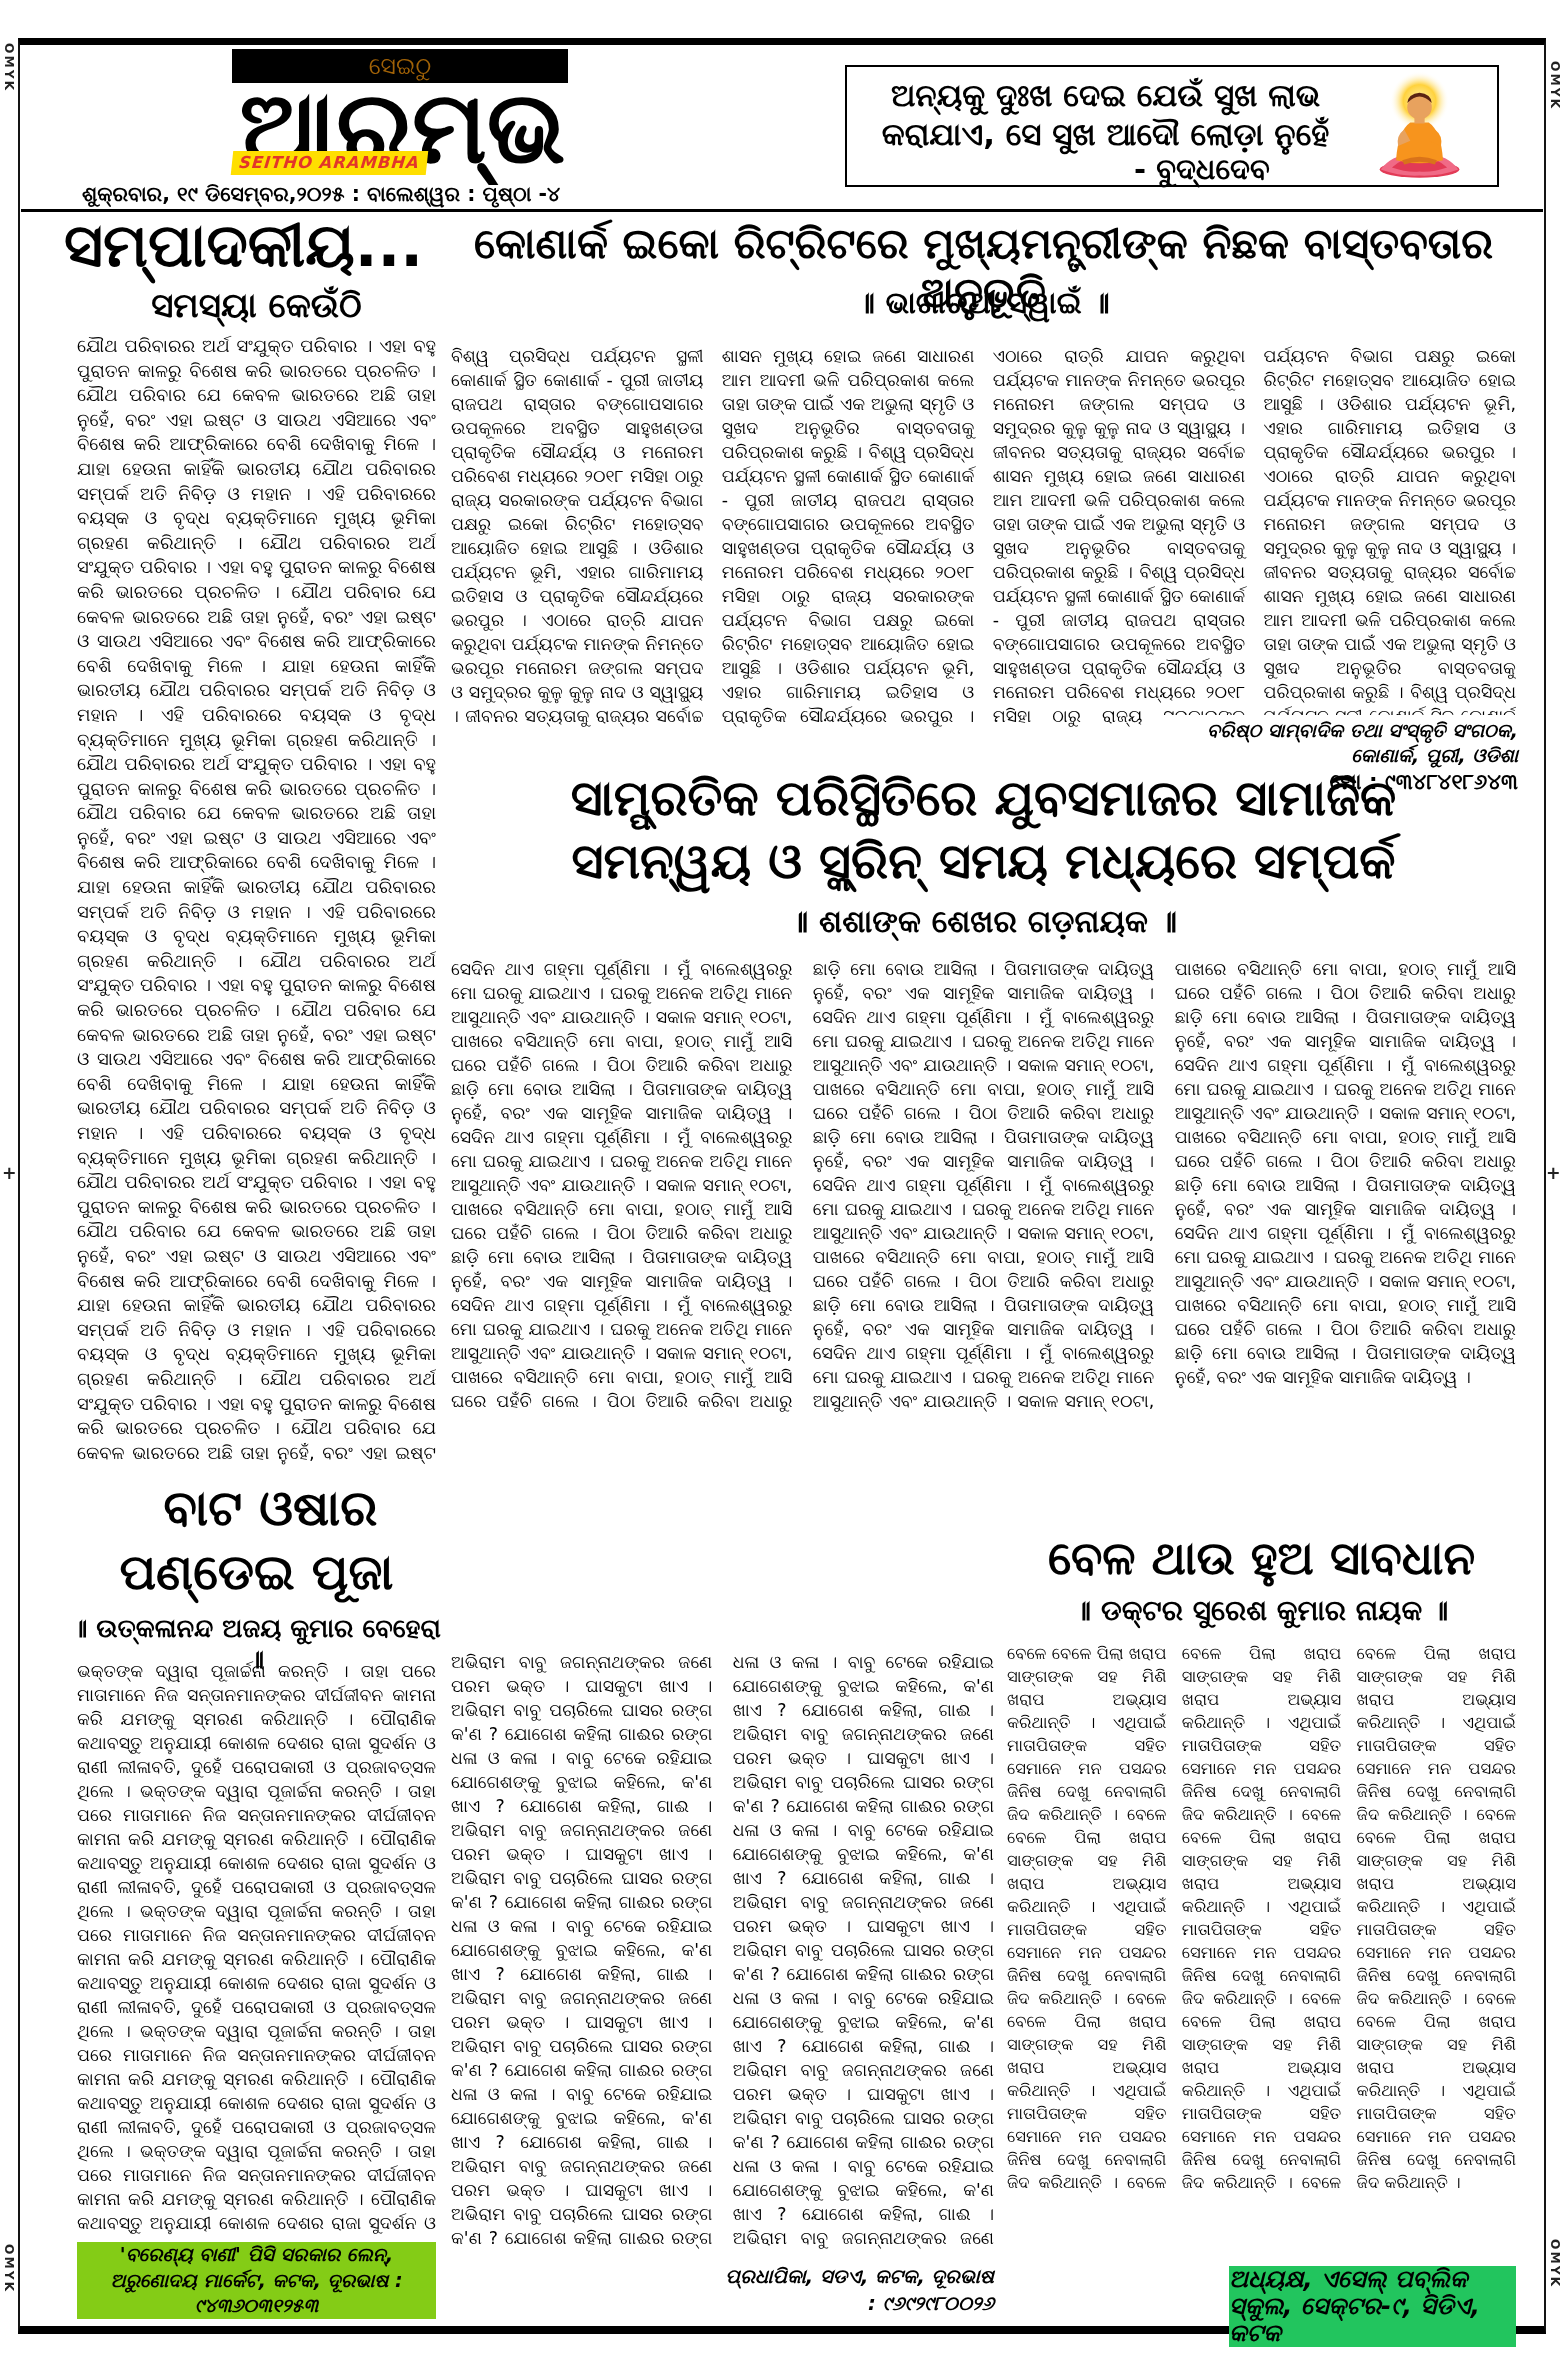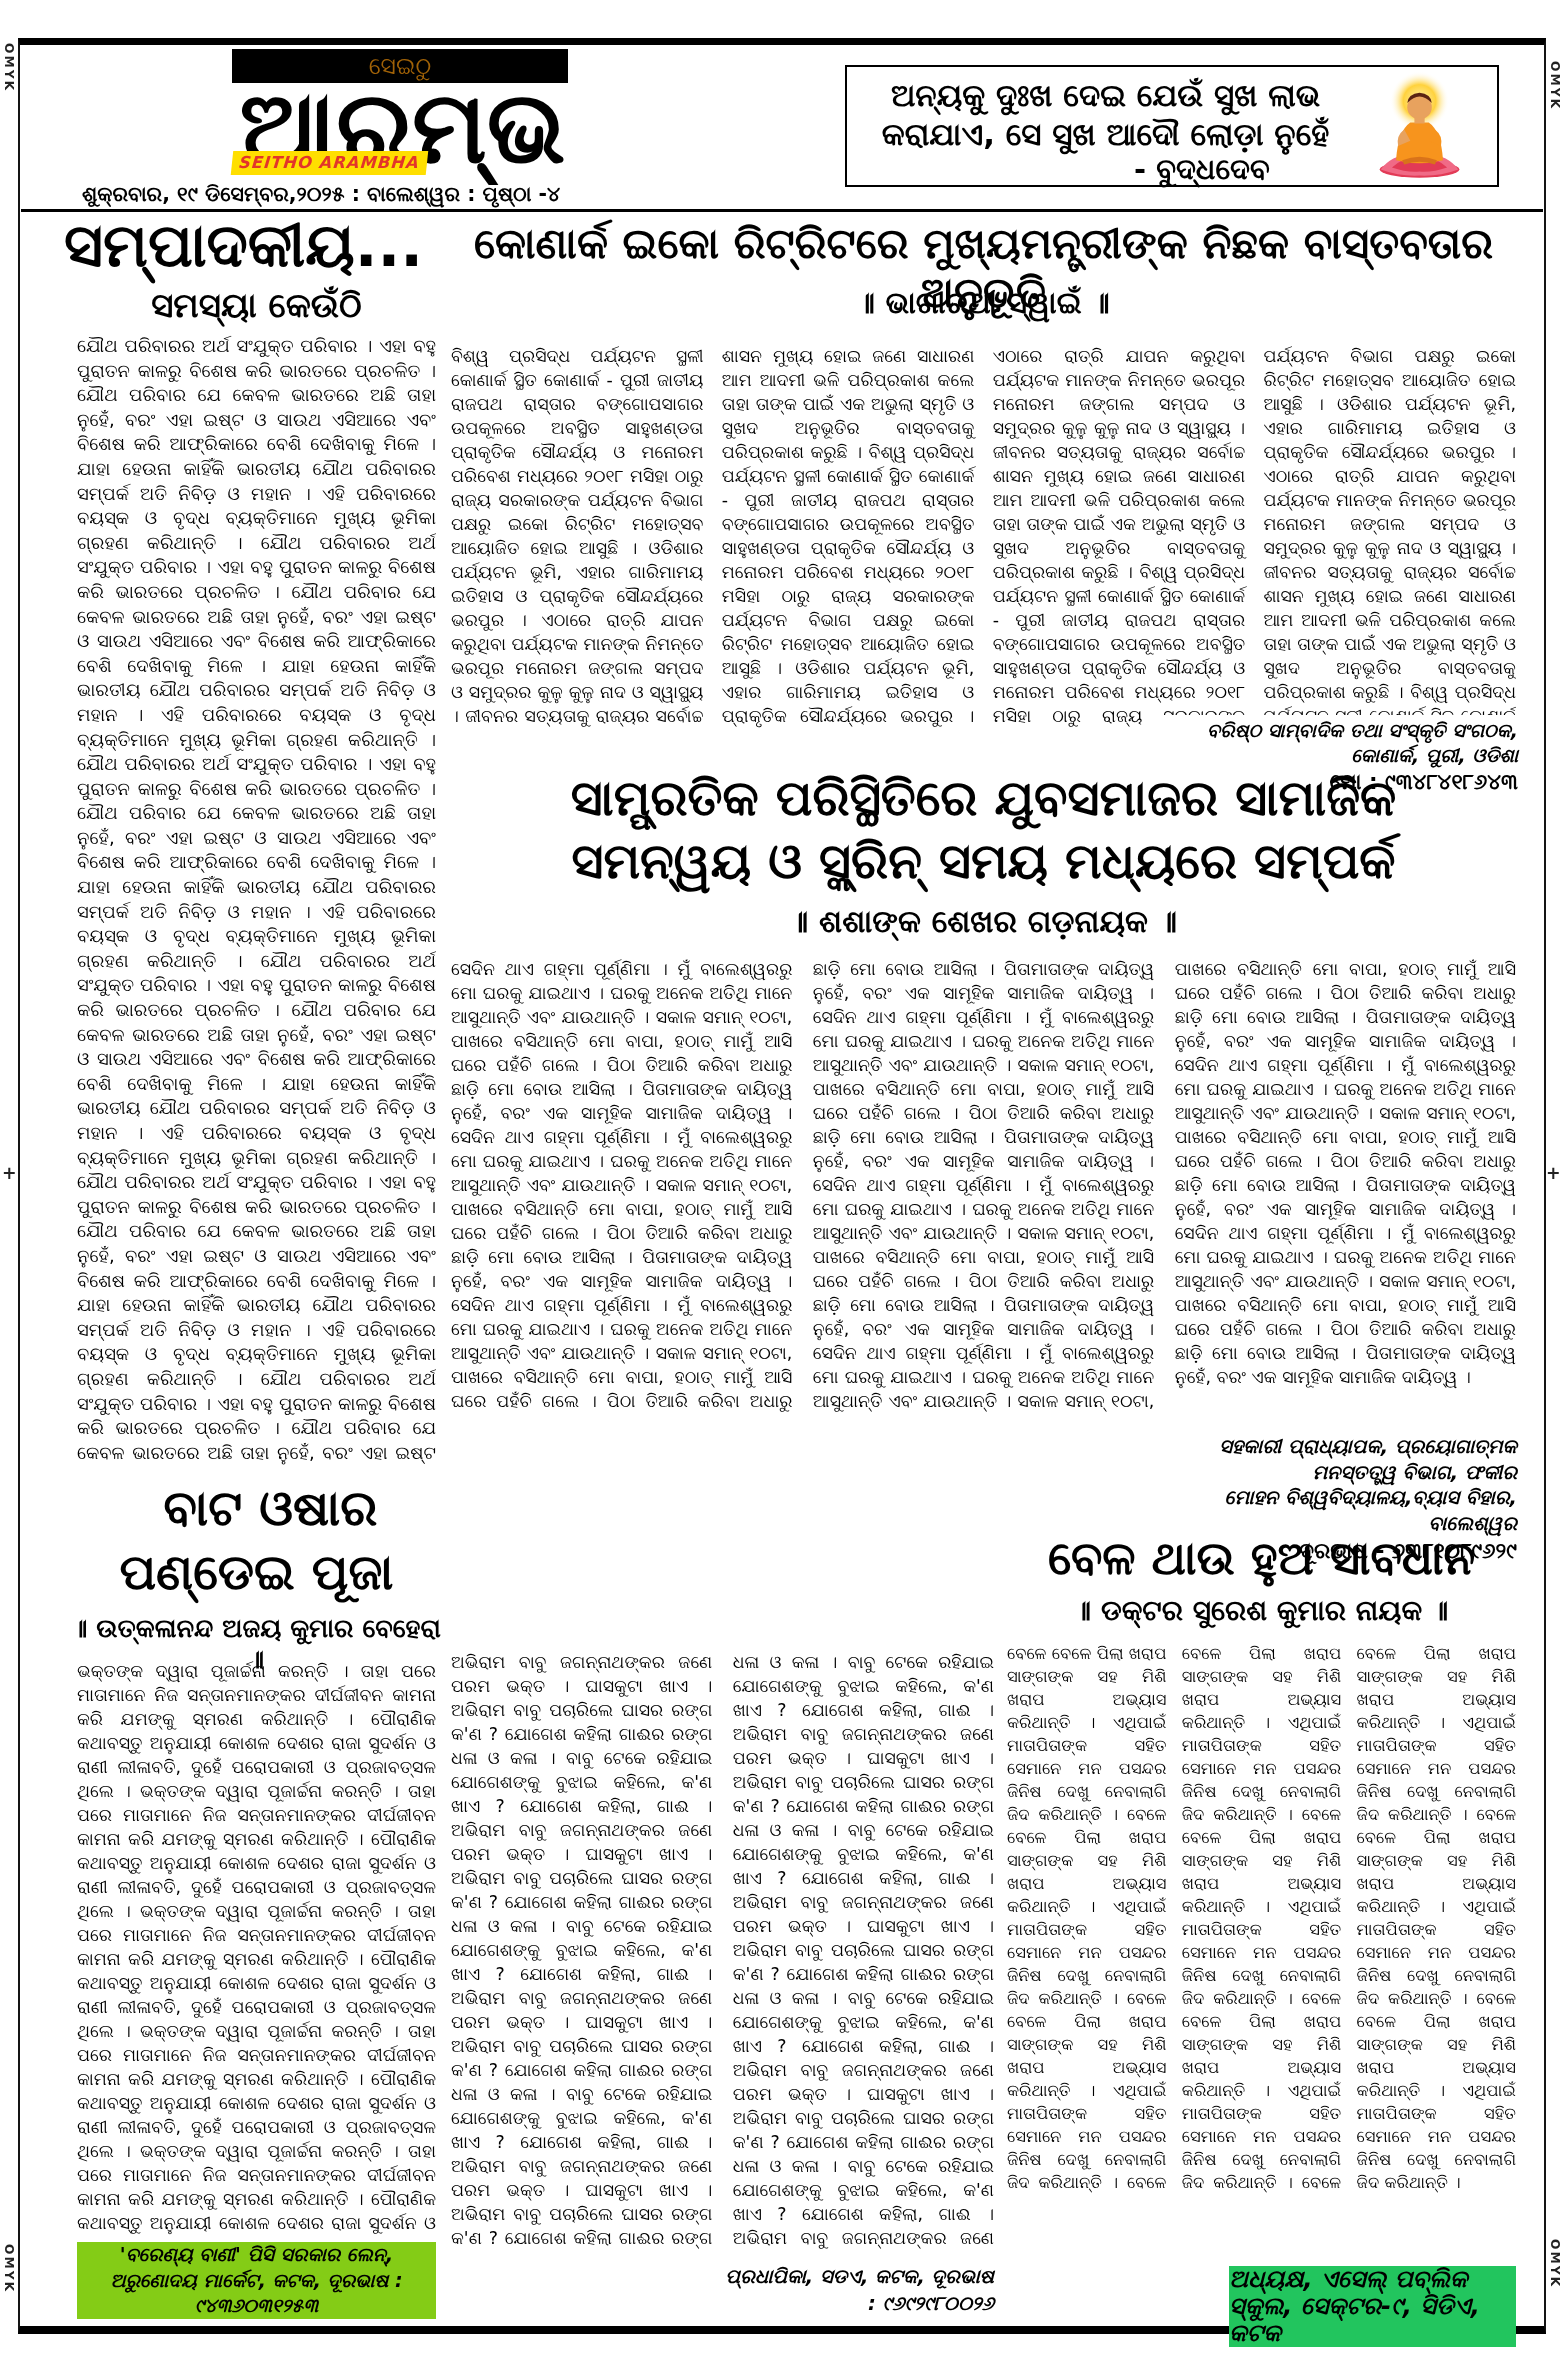--- a/index.html
+++ b/index.html
@@ -149,25 +149,20 @@
   <div id="a1-body" class="abs just clip">ବିଶ୍ୱ ପ୍ରସିଦ୍ଧ ପର୍ଯ୍ୟଟନ ସ୍ଥଳୀ କୋଣାର୍କ ସ୍ଥିତ କୋଣାର୍କ - ପୁରୀ ଜାତୀୟ ରାଜପଥ ରାସ୍ତାର ବଙ୍ଗୋପସାଗର ଉପକୂଳରେ ଅବସ୍ଥିତ ସାହୁଖଣ୍ଡତା ପ୍ରାକୃତିକ ସୌନ୍ଦର୍ଯ୍ୟ ଓ ମନୋରମ ପରିବେଶ ମଧ୍ୟରେ ୨୦୧୮ ମସିହା ଠାରୁ ରାଜ୍ୟ ସରକାରଙ୍କ ପର୍ଯ୍ୟଟନ ବିଭାଗ ପକ୍ଷରୁ ଇକୋ ରିଟ୍ରିଟ ମହୋତ୍ସବ ଆୟୋଜିତ ହୋଇ ଆସୁଛି । ଓଡିଶାର ପର୍ଯ୍ୟଟନ ଭୂମି, ଏହାର ଗାରିମାମୟ ଇତିହାସ ଓ ପ୍ରାକୃତିକ ସୌନ୍ଦର୍ଯ୍ୟରେ ଭରପୁର । ଏଠାରେ ରାତ୍ରି ଯାପନ କରୁଥିବା ପର୍ଯ୍ୟଟକ ମାନଙ୍କ ନିମନ୍ତେ ଭରପୂର ମନୋରମ ଜଙ୍ଗଲ ସମ୍ପଦ ଓ ସମୁଦ୍ରର କୁଳୁ କୁଳୁ ନାଦ ଓ ସ୍ୱାସ୍ଥ୍ୟ । ଜୀବନର ସତ୍ୟତାକୁ ରାଜ୍ୟର ସର୍ବୋଚ୍ଚ ଶାସନ ମୁଖ୍ୟ ହୋଇ ଜଣେ ସାଧାରଣ ଆମ ଆଦମୀ ଭଳି ପରିପ୍ରକାଶ କଲେ ତାହା ତାଙ୍କ ପାଇଁ ଏକ ଅଭୁଲା ସ୍ମୃତି ଓ ସୁଖଦ ଅନୁଭୂତିର ବାସ୍ତବତାକୁ ପରିପ୍ରକାଶ କରୁଛି । ବିଶ୍ୱ ପ୍ରସିଦ୍ଧ ପର୍ଯ୍ୟଟନ ସ୍ଥଳୀ କୋଣାର୍କ ସ୍ଥିତ କୋଣାର୍କ - ପୁରୀ ଜାତୀୟ ରାଜପଥ ରାସ୍ତାର ବଙ୍ଗୋପସାଗର ଉପକୂଳରେ ଅବସ୍ଥିତ ସାହୁଖଣ୍ଡତା ପ୍ରାକୃତିକ ସୌନ୍ଦର୍ଯ୍ୟ ଓ ମନୋରମ ପରିବେଶ ମଧ୍ୟରେ ୨୦୧୮ ମସିହା ଠାରୁ ରାଜ୍ୟ ସରକାରଙ୍କ ପର୍ଯ୍ୟଟନ ବିଭାଗ ପକ୍ଷରୁ ଇକୋ ରିଟ୍ରିଟ ମହୋତ୍ସବ ଆୟୋଜିତ ହୋଇ ଆସୁଛି । ଓଡିଶାର ପର୍ଯ୍ୟଟନ ଭୂମି, ଏହାର ଗାରିମାମୟ ଇତିହାସ ଓ ପ୍ରାକୃତିକ ସୌନ୍ଦର୍ଯ୍ୟରେ ଭରପୁର । ଏଠାରେ ରାତ୍ରି ଯାପନ କରୁଥିବା ପର୍ଯ୍ୟଟକ ମାନଙ୍କ ନିମନ୍ତେ ଭରପୂର ମନୋରମ ଜଙ୍ଗଲ ସମ୍ପଦ ଓ ସମୁଦ୍ରର କୁଳୁ କୁଳୁ ନାଦ ଓ ସ୍ୱାସ୍ଥ୍ୟ । ଜୀବନର ସତ୍ୟତାକୁ ରାଜ୍ୟର ସର୍ବୋଚ୍ଚ ଶାସନ ମୁଖ୍ୟ ହୋଇ ଜଣେ ସାଧାରଣ ଆମ ଆଦମୀ ଭଳି ପରିପ୍ରକାଶ କଲେ ତାହା ତାଙ୍କ ପାଇଁ ଏକ ଅଭୁଲା ସ୍ମୃତି ଓ ସୁଖଦ ଅନୁଭୂତିର ବାସ୍ତବତାକୁ ପରିପ୍ରକାଶ କରୁଛି । ବିଶ୍ୱ ପ୍ରସିଦ୍ଧ ପର୍ଯ୍ୟଟନ ସ୍ଥଳୀ କୋଣାର୍କ ସ୍ଥିତ କୋଣାର୍କ - ପୁରୀ ଜାତୀୟ ରାଜପଥ ରାସ୍ତାର ବଙ୍ଗୋପସାଗର ଉପକୂଳରେ ଅବସ୍ଥିତ ସାହୁଖଣ୍ଡତା ପ୍ରାକୃତିକ ସୌନ୍ଦର୍ଯ୍ୟ ଓ ମନୋରମ ପରିବେଶ ମଧ୍ୟରେ ୨୦୧୮ ମସିହା ଠାରୁ ରାଜ୍ୟ ସରକାରଙ୍କ ପର୍ଯ୍ୟଟନ ବିଭାଗ ପକ୍ଷରୁ ଇକୋ ରିଟ୍ରିଟ ମହୋତ୍ସବ ଆୟୋଜିତ ହୋଇ ଆସୁଛି । ଓଡିଶାର ପର୍ଯ୍ୟଟନ ଭୂମି, ଏହାର ଗାରିମାମୟ ଇତିହାସ ଓ ପ୍ରାକୃତିକ ସୌନ୍ଦର୍ଯ୍ୟରେ ଭରପୁର । ଏଠାରେ ରାତ୍ରି ଯାପନ କରୁଥିବା ପର୍ଯ୍ୟଟକ ମାନଙ୍କ ନିମନ୍ତେ ଭରପୂର ମନୋରମ ଜଙ୍ଗଲ ସମ୍ପଦ ଓ ସମୁଦ୍ରର କୁଳୁ କୁଳୁ ନାଦ ଓ ସ୍ୱାସ୍ଥ୍ୟ । ଜୀବନର ସତ୍ୟତାକୁ ରାଜ୍ୟର ସର୍ବୋଚ୍ଚ ଶାସନ ମୁଖ୍ୟ ହୋଇ ଜଣେ ସାଧାରଣ ଆମ ଆଦମୀ ଭଳି ପରିପ୍ରକାଶ କଲେ ତାହା ତାଙ୍କ ପାଇଁ ଏକ ଅଭୁଲା ସ୍ମୃତି ଓ ସୁଖଦ ଅନୁଭୂତିର ବାସ୍ତବତାକୁ ପରିପ୍ରକାଶ କରୁଛି । ବିଶ୍ୱ ପ୍ରସିଦ୍ଧ ପର୍ଯ୍ୟଟନ ସ୍ଥଳୀ କୋଣାର୍କ ସ୍ଥିତ କୋଣାର୍କ - ପୁରୀ ଜାତୀୟ ରାଜପଥ ରାସ୍ତାର ବଙ୍ଗୋପସାଗର ଉପକୂଳରେ ଅବସ୍ଥିତ ସାହୁଖଣ୍ଡତା ପ୍ରାକୃତିକ ସୌନ୍ଦର୍ଯ୍ୟ ଓ ମନୋରମ ପରିବେଶ ମଧ୍ୟରେ ୨୦୧୮ ମସିହା ଠାରୁ ରାଜ୍ୟ ସରକାରଙ୍କ ପର୍ଯ୍ୟଟନ ବିଭାଗ ପକ୍ଷରୁ ଇକୋ ରିଟ୍ରିଟ ମହୋତ୍ସବ ଆୟୋଜିତ ହୋଇ ଆସୁଛି । ଓଡିଶାର ପର୍ଯ୍ୟଟନ ଭୂମି, ଏହାର ଗାରିମାମୟ ଇତିହାସ ଓ ପ୍ରାକୃତିକ ସୌନ୍ଦର୍ଯ୍ୟରେ ଭରପୁର । ଏଠାରେ ରାତ୍ରି ଯାପନ କରୁଥିବା ପର୍ଯ୍ୟଟକ ମାନଙ୍କ ନିମନ୍ତେ ଭରପୂର ମନୋରମ ଜଙ୍ଗଲ ସମ୍ପଦ ଓ ସମୁଦ୍ରର କୁଳୁ କୁଳୁ ନାଦ ଓ ସ୍ୱାସ୍ଥ୍ୟ । ଜୀବନର ସତ୍ୟତାକୁ ରାଜ୍ୟର ସର୍ବୋଚ୍ଚ ଶାସନ ମୁଖ୍ୟ ହୋଇ ଜଣେ ସାଧାରଣ ଆମ ଆଦମୀ ଭଳି ପରିପ୍ରକାଶ କଲେ ତାହା ତାଙ୍କ ପାଇଁ ଏକ ଅଭୁଲା ସ୍ମୃତି ଓ ସୁଖଦ ଅନୁଭୂତିର ବାସ୍ତବତାକୁ ପରିପ୍ରକାଶ କରୁଛି । ବିଶ୍ୱ ପ୍ରସିଦ୍ଧ ପର୍ଯ୍ୟଟନ ସ୍ଥଳୀ କୋଣାର୍କ ସ୍ଥିତ କୋଣାର୍କ - ପୁରୀ ଜାତୀୟ ରାଜପଥ ରାସ୍ତାର ବଙ୍ଗୋପସାଗର ଉପକୂଳରେ ଅବସ୍ଥିତ ସାହୁଖଣ୍ଡତା ପ୍ରାକୃତିକ ସୌନ୍ଦର୍ଯ୍ୟ ଓ ମନୋରମ ପରିବେଶ ମଧ୍ୟରେ ୨୦୧୮ ମସିହା ଠାରୁ ରାଜ୍ୟ ସରକାରଙ୍କ ପର୍ଯ୍ୟଟନ ବିଭାଗ ପକ୍ଷରୁ ଇକୋ ରିଟ୍ରିଟ ମହୋତ୍ସବ ଆୟୋଜିତ ହୋଇ ଆସୁଛି । ଓଡିଶାର ପର୍ଯ୍ୟଟନ ଭୂମି, ଏହାର ଗାରିମାମୟ ଇତିହାସ ଓ ପ୍ରାକୃତିକ ସୌନ୍ଦର୍ଯ୍ୟରେ ଭରପୁର । ଏଠାରେ ରାତ୍ରି ଯାପନ କରୁଥିବା ପର୍ଯ୍ୟଟକ ମାନଙ୍କ ନିମନ୍ତେ ଭରପୂର ମନୋରମ ଜଙ୍ଗଲ ସମ୍ପଦ ଓ ସମୁଦ୍ରର କୁଳୁ କୁଳୁ ନାଦ ଓ ସ୍ୱାସ୍ଥ୍ୟ । ଜୀବନର ସତ୍ୟତାକୁ ରାଜ୍ୟର ସର୍ବୋଚ୍ଚ ଶାସନ ମୁଖ୍ୟ ହୋଇ ଜଣେ ସାଧାରଣ ଆମ ଆଦମୀ ଭଳି ପରିପ୍ରକାଶ କଲେ ତାହା ତାଙ୍କ ପାଇଁ ଏକ ଅଭୁଲା ସ୍ମୃତି ଓ ସୁଖଦ ଅନୁଭୂତିର ବାସ୍ତବତାକୁ ପରିପ୍ରକାଶ କରୁଛି । ବିଶ୍ୱ ପ୍ରସିଦ୍ଧ ପର୍ଯ୍ୟଟନ ସ୍ଥଳୀ କୋଣାର୍କ ସ୍ଥିତ କୋଣାର୍କ - ପୁରୀ ଜାତୀୟ ରାଜପଥ ରାସ୍ତାର ବଙ୍ଗୋପସାଗର ଉପକୂଳରେ ଅବସ୍ଥିତ ସାହୁଖଣ୍ଡତା ପ୍ରାକୃତିକ ସୌନ୍ଦର୍ଯ୍ୟ ଓ ମନୋରମ ପରିବେଶ ମଧ୍ୟରେ ୨୦୧୮ ମସିହା ଠାରୁ ରାଜ୍ୟ ସରକାରଙ୍କ ପର୍ଯ୍ୟଟନ ବିଭାଗ ପକ୍ଷରୁ ଇକୋ ରିଟ୍ରିଟ ମହୋତ୍ସବ ଆୟୋଜିତ ହୋଇ ଆସୁଛି । ଓଡିଶାର ପର୍ଯ୍ୟଟନ ଭୂମି, ଏହାର ଗାରିମାମୟ ଇତିହାସ ଓ ପ୍ରାକୃତିକ ସୌନ୍ଦର୍ଯ୍ୟରେ ଭରପୁର । ଏଠାରେ ରାତ୍ରି ଯାପନ କରୁଥିବା ପର୍ଯ୍ୟଟକ ମାନଙ୍କ ନିମନ୍ତେ ଭରପୂର ମନୋରମ ଜଙ୍ଗଲ ସମ୍ପଦ ଓ ସମୁଦ୍ରର କୁଳୁ କୁଳୁ ନାଦ ଓ ସ୍ୱାସ୍ଥ୍ୟ । ଜୀବନର ସତ୍ୟତାକୁ ରାଜ୍ୟର ସର୍ବୋଚ୍ଚ ଶାସନ ମୁଖ୍ୟ ହୋଇ ଜଣେ ସାଧାରଣ ଆମ ଆଦମୀ ଭଳି ପରିପ୍ରକାଶ କଲେ ତାହା ତାଙ୍କ ପାଇଁ ଏକ ଅଭୁଲା ସ୍ମୃତି ଓ ସୁଖଦ ଅନୁଭୂତିର ବାସ୍ତବତାକୁ ପରିପ୍ରକାଶ କରୁଛି ।</div>
   <div id="a1-credit" class="abs">
     <div class="cl">ବରିଷ୍ଠ ସାମ୍ବାଦିକ ତଥା ସଂସ୍କୃତି ସଂଗଠକ, କୋଣାର୍କ, ପୁରୀ, ଓଡିଶା</div>
     <div class="cp">ମୋ : ୯୩୪୮୪୧୮୬୪୩</div>
   </div>
 
   <div id="a2-h1" class="abs center">ସାମ୍ପ୍ରତିକ ପରିସ୍ଥିତିରେ ଯୁବସମାଜର ସାମାଜିକ</div>
   <div id="a2-h2" class="abs center">ସମନ୍ୱୟ ଓ ସ୍କ୍ରିନ୍ ସମୟ ମଧ୍ୟରେ ସମ୍ପର୍କ</div>
   <div id="a2-byline" class="abs center">॥ ଶଶାଙ୍କ ଶେଖର ଗଡ଼ନାୟକ ॥</div>
   <div id="a2-body" class="abs just clip">ସେଦିନ ଥାଏ ଗହ୍ମା ପୂର୍ଣ୍ଣିମା । ମୁଁ ବାଲେଶ୍ୱରରୁ ମୋ ଘରକୁ ଯାଇଥାଏ । ଘରକୁ ଅନେକ ଅତିଥି ମାନେ ଆସୁଥାନ୍ତି ଏବଂ ଯାଉଥାନ୍ତି । ସକାଳ ସମାନ୍ ୧୦ଟା, ପାଖରେ ବସିଥାନ୍ତି ମୋ ବାପା, ହଠାତ୍ ମାମୁଁ ଆସି ଘରେ ପହଁଚି ଗଲେ । ପିଠା ତିଆରି କରିବା ଅଧାରୁ ଛାଡ଼ି ମୋ ବୋଉ ଆସିଲା । ପିତାମାତାଙ୍କ ଦାୟିତ୍ୱ ନୁହେଁ, ବରଂ ଏକ ସାମୂହିକ ସାମାଜିକ ଦାୟିତ୍ୱ । ସେଦିନ ଥାଏ ଗହ୍ମା ପୂର୍ଣ୍ଣିମା । ମୁଁ ବାଲେଶ୍ୱରରୁ ମୋ ଘରକୁ ଯାଇଥାଏ । ଘରକୁ ଅନେକ ଅତିଥି ମାନେ ଆସୁଥାନ୍ତି ଏବଂ ଯାଉଥାନ୍ତି । ସକାଳ ସମାନ୍ ୧୦ଟା, ପାଖରେ ବସିଥାନ୍ତି ମୋ ବାପା, ହଠାତ୍ ମାମୁଁ ଆସି ଘରେ ପହଁଚି ଗଲେ । ପିଠା ତିଆରି କରିବା ଅଧାରୁ ଛାଡ଼ି ମୋ ବୋଉ ଆସିଲା । ପିତାମାତାଙ୍କ ଦାୟିତ୍ୱ ନୁହେଁ, ବରଂ ଏକ ସାମୂହିକ ସାମାଜିକ ଦାୟିତ୍ୱ । ସେଦିନ ଥାଏ ଗହ୍ମା ପୂର୍ଣ୍ଣିମା । ମୁଁ ବାଲେଶ୍ୱରରୁ ମୋ ଘରକୁ ଯାଇଥାଏ । ଘରକୁ ଅନେକ ଅତିଥି ମାନେ ଆସୁଥାନ୍ତି ଏବଂ ଯାଉଥାନ୍ତି । ସକାଳ ସମାନ୍ ୧୦ଟା, ପାଖରେ ବସିଥାନ୍ତି ମୋ ବାପା, ହଠାତ୍ ମାମୁଁ ଆସି ଘରେ ପହଁଚି ଗଲେ । ପିଠା ତିଆରି କରିବା ଅଧାରୁ ଛାଡ଼ି ମୋ ବୋଉ ଆସିଲା । ପିତାମାତାଙ୍କ ଦାୟିତ୍ୱ ନୁହେଁ, ବରଂ ଏକ ସାମୂହିକ ସାମାଜିକ ଦାୟିତ୍ୱ । ସେଦିନ ଥାଏ ଗହ୍ମା ପୂର୍ଣ୍ଣିମା । ମୁଁ ବାଲେଶ୍ୱରରୁ ମୋ ଘରକୁ ଯାଇଥାଏ । ଘରକୁ ଅନେକ ଅତିଥି ମାନେ ଆସୁଥାନ୍ତି ଏବଂ ଯାଉଥାନ୍ତି । ସକାଳ ସମାନ୍ ୧୦ଟା, ପାଖରେ ବସିଥାନ୍ତି ମୋ ବାପା, ହଠାତ୍ ମାମୁଁ ଆସି ଘରେ ପହଁଚି ଗଲେ । ପିଠା ତିଆରି କରିବା ଅଧାରୁ ଛାଡ଼ି ମୋ ବୋଉ ଆସିଲା । ପିତାମାତାଙ୍କ ଦାୟିତ୍ୱ ନୁହେଁ, ବରଂ ଏକ ସାମୂହିକ ସାମାଜିକ ଦାୟିତ୍ୱ । ସେଦିନ ଥାଏ ଗହ୍ମା ପୂର୍ଣ୍ଣିମା । ମୁଁ ବାଲେଶ୍ୱରରୁ ମୋ ଘରକୁ ଯାଇଥାଏ । ଘରକୁ ଅନେକ ଅତିଥି ମାନେ ଆସୁଥାନ୍ତି ଏବଂ ଯାଉଥାନ୍ତି । ସକାଳ ସମାନ୍ ୧୦ଟା, ପାଖରେ ବସିଥାନ୍ତି ମୋ ବାପା, ହଠାତ୍ ମାମୁଁ ଆସି ଘରେ ପହଁଚି ଗଲେ । ପିଠା ତିଆରି କରିବା ଅଧାରୁ ଛାଡ଼ି ମୋ ବୋଉ ଆସିଲା । ପିତାମାତାଙ୍କ ଦାୟିତ୍ୱ ନୁହେଁ, ବରଂ ଏକ ସାମୂହିକ ସାମାଜିକ ଦାୟିତ୍ୱ । ସେଦିନ ଥାଏ ଗହ୍ମା ପୂର୍ଣ୍ଣିମା । ମୁଁ ବାଲେଶ୍ୱରରୁ ମୋ ଘରକୁ ଯାଇଥାଏ । ଘରକୁ ଅନେକ ଅତିଥି ମାନେ ଆସୁଥାନ୍ତି ଏବଂ ଯାଉଥାନ୍ତି । ସକାଳ ସମାନ୍ ୧୦ଟା, ପାଖରେ ବସିଥାନ୍ତି ମୋ ବାପା, ହଠାତ୍ ମାମୁଁ ଆସି ଘରେ ପହଁଚି ଗଲେ । ପିଠା ତିଆରି କରିବା ଅଧାରୁ ଛାଡ଼ି ମୋ ବୋଉ ଆସିଲା । ପିତାମାତାଙ୍କ ଦାୟିତ୍ୱ ନୁହେଁ, ବରଂ ଏକ ସାମୂହିକ ସାମାଜିକ ଦାୟିତ୍ୱ । ସେଦିନ ଥାଏ ଗହ୍ମା ପୂର୍ଣ୍ଣିମା । ମୁଁ ବାଲେଶ୍ୱରରୁ ମୋ ଘରକୁ ଯାଇଥାଏ । ଘରକୁ ଅନେକ ଅତିଥି ମାନେ ଆସୁଥାନ୍ତି ଏବଂ ଯାଉଥାନ୍ତି । ସକାଳ ସମାନ୍ ୧୦ଟା, ପାଖରେ ବସିଥାନ୍ତି ମୋ ବାପା, ହଠାତ୍ ମାମୁଁ ଆସି ଘରେ ପହଁଚି ଗଲେ । ପିଠା ତିଆରି କରିବା ଅଧାରୁ ଛାଡ଼ି ମୋ ବୋଉ ଆସିଲା । ପିତାମାତାଙ୍କ ଦାୟିତ୍ୱ ନୁହେଁ, ବରଂ ଏକ ସାମୂହିକ ସାମାଜିକ ଦାୟିତ୍ୱ । ସେଦିନ ଥାଏ ଗହ୍ମା ପୂର୍ଣ୍ଣିମା । ମୁଁ ବାଲେଶ୍ୱରରୁ ମୋ ଘରକୁ ଯାଇଥାଏ । ଘରକୁ ଅନେକ ଅତିଥି ମାନେ ଆସୁଥାନ୍ତି ଏବଂ ଯାଉଥାନ୍ତି । ସକାଳ ସମାନ୍ ୧୦ଟା, ପାଖରେ ବସିଥାନ୍ତି ମୋ ବାପା, ହଠାତ୍ ମାମୁଁ ଆସି ଘରେ ପହଁଚି ଗଲେ । ପିଠା ତିଆରି କରିବା ଅଧାରୁ ଛାଡ଼ି ମୋ ବୋଉ ଆସିଲା । ପିତାମାତାଙ୍କ ଦାୟିତ୍ୱ ନୁହେଁ, ବରଂ ଏକ ସାମୂହିକ ସାମାଜିକ ଦାୟିତ୍ୱ ।</div>
-  <div id="a2-credit" class="abs">
-    <div class="cl">ସହକାରୀ ପ୍ରାଧ୍ୟାପକ, ପ୍ରୟୋଗାତ୍ମକ ମନସ୍ତତ୍ତ୍ୱ ବିଭାଗ, ଫକୀର</div>
-    <div class="cl">ମୋହନ ବିଶ୍ୱବିଦ୍ୟାଳୟ,ବ୍ୟାସ ବିହାର, ବାଲେଶ୍ୱର</div>
-    <div class="cp">ଦୂରଭାଷ - ୬୩୮୧୦୮୯୬୨୯</div>
-  </div>
 
   <div id="a3-h1" class="abs center">ବାଟ ଓଷାର</div>
   <div id="a3-h2" class="abs center">ପଣ୍ଡେଇ ପୂଜା</div>
   <div id="a3-byline" class="abs center">॥ ଉତ୍କଳାନନ୍ଦ ଅଜୟ କୁମାର ବେହେରା ॥</div>
   <div id="a3-body" class="abs just clip">ଭକ୍ତଙ୍କ ଦ୍ୱାରା ପୂଜାର୍ଚ୍ଚନା କରନ୍ତି । ତାହା ପରେ ମାତାମାନେ ନିଜ ସନ୍ତାନମାନଙ୍କର ଦୀର୍ଘଜୀବନ କାମନା କରି ଯମଙ୍କୁ ସ୍ମରଣ କରିଥାନ୍ତି । ପୌରାଣିକ କଥାବସ୍ତୁ ଅନୁଯାୟୀ କୋଶଳ ଦେଶର ରାଜା ସୁଦର୍ଶନ ଓ ରାଣୀ ଲୀଳାବତି, ଦୁହେଁ ପରୋପକାରୀ ଓ ପ୍ରଜାବତ୍ସଳ ଥିଲେ । ଭକ୍ତଙ୍କ ଦ୍ୱାରା ପୂଜାର୍ଚ୍ଚନା କରନ୍ତି । ତାହା ପରେ ମାତାମାନେ ନିଜ ସନ୍ତାନମାନଙ୍କର ଦୀର୍ଘଜୀବନ କାମନା କରି ଯମଙ୍କୁ ସ୍ମରଣ କରିଥାନ୍ତି । ପୌରାଣିକ କଥାବସ୍ତୁ ଅନୁଯାୟୀ କୋଶଳ ଦେଶର ରାଜା ସୁଦର୍ଶନ ଓ ରାଣୀ ଲୀଳାବତି, ଦୁହେଁ ପରୋପକାରୀ ଓ ପ୍ରଜାବତ୍ସଳ ଥିଲେ । ଭକ୍ତଙ୍କ ଦ୍ୱାରା ପୂଜାର୍ଚ୍ଚନା କରନ୍ତି । ତାହା ପରେ ମାତାମାନେ ନିଜ ସନ୍ତାନମାନଙ୍କର ଦୀର୍ଘଜୀବନ କାମନା କରି ଯମଙ୍କୁ ସ୍ମରଣ କରିଥାନ୍ତି । ପୌରାଣିକ କଥାବସ୍ତୁ ଅନୁଯାୟୀ କୋଶଳ ଦେଶର ରାଜା ସୁଦର୍ଶନ ଓ ରାଣୀ ଲୀଳାବତି, ଦୁହେଁ ପରୋପକାରୀ ଓ ପ୍ରଜାବତ୍ସଳ ଥିଲେ । ଭକ୍ତଙ୍କ ଦ୍ୱାରା ପୂଜାର୍ଚ୍ଚନା କରନ୍ତି । ତାହା ପରେ ମାତାମାନେ ନିଜ ସନ୍ତାନମାନଙ୍କର ଦୀର୍ଘଜୀବନ କାମନା କରି ଯମଙ୍କୁ ସ୍ମରଣ କରିଥାନ୍ତି । ପୌରାଣିକ କଥାବସ୍ତୁ ଅନୁଯାୟୀ କୋଶଳ ଦେଶର ରାଜା ସୁଦର୍ଶନ ଓ ରାଣୀ ଲୀଳାବତି, ଦୁହେଁ ପରୋପକାରୀ ଓ ପ୍ରଜାବତ୍ସଳ ଥିଲେ । ଭକ୍ତଙ୍କ ଦ୍ୱାରା ପୂଜାର୍ଚ୍ଚନା କରନ୍ତି । ତାହା ପରେ ମାତାମାନେ ନିଜ ସନ୍ତାନମାନଙ୍କର ଦୀର୍ଘଜୀବନ କାମନା କରି ଯମଙ୍କୁ ସ୍ମରଣ କରିଥାନ୍ତି । ପୌରାଣିକ କଥାବସ୍ତୁ ଅନୁଯାୟୀ କୋଶଳ ଦେଶର ରାଜା ସୁଦର୍ଶନ ଓ ରାଣୀ ଲୀଳାବତି, ଦୁହେଁ ପରୋପକାରୀ ଓ ପ୍ରଜାବତ୍ସଳ ଥିଲେ । ଭକ୍ତଙ୍କ ଦ୍ୱାରା ପୂଜାର୍ଚ୍ଚନା କରନ୍ତି । ତାହା ପରେ ମାତାମାନେ ନିଜ ସନ୍ତାନମାନଙ୍କର ଦୀର୍ଘଜୀବନ କାମନା କରି ଯମଙ୍କୁ ସ୍ମରଣ କରିଥାନ୍ତି । ପୌରାଣିକ କଥାବସ୍ତୁ ଅନୁଯାୟୀ କୋଶଳ ଦେଶର ରାଜା ସୁଦର୍ଶନ ଓ ରାଣୀ ଲୀଳାବତି, ଦୁହେଁ ପରୋପକାରୀ ଓ ପ୍ରଜାବତ୍ସଳ ଥିଲେ । ଭକ୍ତଙ୍କ ଦ୍ୱାରା ପୂଜାର୍ଚ୍ଚନା କରନ୍ତି । ତାହା ପରେ ମାତାମାନେ ନିଜ ସନ୍ତାନମାନଙ୍କର ଦୀର୍ଘଜୀବନ କାମନା କରି ଯମଙ୍କୁ ସ୍ମରଣ କରିଥାନ୍ତି । ପୌରାଣିକ କଥାବସ୍ତୁ ଅନୁଯାୟୀ କୋଶଳ ଦେଶର ରାଜା ସୁଦର୍ଶନ ଓ ରାଣୀ ଲୀଳାବତି, ଦୁହେଁ ପରୋପକାରୀ ଓ ପ୍ରଜାବତ୍ସଳ ଥିଲେ । ଭକ୍ତଙ୍କ ଦ୍ୱାରା ପୂଜାର୍ଚ୍ଚନା କରନ୍ତି । ତାହା ପରେ ମାତାମାନେ ନିଜ ସନ୍ତାନମାନଙ୍କର ଦୀର୍ଘଜୀବନ କାମନା କରି ଯମଙ୍କୁ ସ୍ମରଣ କରିଥାନ୍ତି । ପୌରାଣିକ କଥାବସ୍ତୁ ଅନୁଯାୟୀ କୋଶଳ ଦେଶର ରାଜା ସୁଦର୍ଶନ ଓ ରାଣୀ ଲୀଳାବତି, ଦୁହେଁ ପରୋପକାରୀ ଓ ପ୍ରଜାବତ୍ସଳ ଥିଲେ । ଭକ୍ତଙ୍କ ଦ୍ୱାରା ପୂଜାର୍ଚ୍ଚନା କରନ୍ତି । ତାହା ପରେ ମାତାମାନେ ନିଜ ସନ୍ତାନମାନଙ୍କର ଦୀର୍ଘଜୀବନ କାମନା କରି ଯମଙ୍କୁ ସ୍ମରଣ କରିଥାନ୍ତି । ପୌରାଣିକ କଥାବସ୍ତୁ ଅନୁଯାୟୀ କୋଶଳ ଦେଶର ରାଜା ସୁଦର୍ଶନ ଓ ରାଣୀ ଲୀଳାବତି, ଦୁହେଁ ପରୋପକାରୀ ଓ ପ୍ରଜାବତ୍ସଳ ଥିଲେ ।</div>
   <div id="a3-credit" class="abs">'ବରେଣ୍ୟ ବାଣୀ' ପିସି ସରକାର ଲେନ୍, ଅରୁଣୋଦୟ ମାର୍କେଟ, କଟକ, ଦୂରଭାଷ : ୯୪୩୬୦୩୧୨୫୩</div>
 
   <div id="a4-body" class="abs just clip">ଅଭିରାମ ବାବୁ ଜଗନ୍ନାଥଙ୍କର ଜଣେ ପରମ ଭକ୍ତ । ଘାସକୁଟା ଖାଏ । ଅଭିରାମ ବାବୁ ପଚାରିଲେ ଘାସର ରଙ୍ଗ କ'ଣ ? ଯୋଗେଶ କହିଲା ଗାଈର ରଙ୍ଗ ଧଳା ଓ କଳା । ବାବୁ ଟେକେ ରହିଯାଇ ଯୋଗେଶଙ୍କୁ ବୁଝାଇ କହିଲେ, କ'ଣ ଖାଏ ? ଯୋଗେଶ କହିଲା, ଗାଈ । ଅଭିରାମ ବାବୁ ଜଗନ୍ନାଥଙ୍କର ଜଣେ ପରମ ଭକ୍ତ । ଘାସକୁଟା ଖାଏ । ଅଭିରାମ ବାବୁ ପଚାରିଲେ ଘାସର ରଙ୍ଗ କ'ଣ ? ଯୋଗେଶ କହିଲା ଗାଈର ରଙ୍ଗ ଧଳା ଓ କଳା । ବାବୁ ଟେକେ ରହିଯାଇ ଯୋଗେଶଙ୍କୁ ବୁଝାଇ କହିଲେ, କ'ଣ ଖାଏ ? ଯୋଗେଶ କହିଲା, ଗାଈ । ଅଭିରାମ ବାବୁ ଜଗନ୍ନାଥଙ୍କର ଜଣେ ପରମ ଭକ୍ତ । ଘାସକୁଟା ଖାଏ । ଅଭିରାମ ବାବୁ ପଚାରିଲେ ଘାସର ରଙ୍ଗ କ'ଣ ? ଯୋଗେଶ କହିଲା ଗାଈର ରଙ୍ଗ ଧଳା ଓ କଳା । ବାବୁ ଟେକେ ରହିଯାଇ ଯୋଗେଶଙ୍କୁ ବୁଝାଇ କହିଲେ, କ'ଣ ଖାଏ ? ଯୋଗେଶ କହିଲା, ଗାଈ । ଅଭିରାମ ବାବୁ ଜଗନ୍ନାଥଙ୍କର ଜଣେ ପରମ ଭକ୍ତ । ଘାସକୁଟା ଖାଏ । ଅଭିରାମ ବାବୁ ପଚାରିଲେ ଘାସର ରଙ୍ଗ କ'ଣ ? ଯୋଗେଶ କହିଲା ଗାଈର ରଙ୍ଗ ଧଳା ଓ କଳା । ବାବୁ ଟେକେ ରହିଯାଇ ଯୋଗେଶଙ୍କୁ ବୁଝାଇ କହିଲେ, କ'ଣ ଖାଏ ? ଯୋଗେଶ କହିଲା, ଗାଈ । ଅଭିରାମ ବାବୁ ଜଗନ୍ନାଥଙ୍କର ଜଣେ ପରମ ଭକ୍ତ । ଘାସକୁଟା ଖାଏ । ଅଭିରାମ ବାବୁ ପଚାରିଲେ ଘାସର ରଙ୍ଗ କ'ଣ ? ଯୋଗେଶ କହିଲା ଗାଈର ରଙ୍ଗ ଧଳା ଓ କଳା । ବାବୁ ଟେକେ ରହିଯାଇ ଯୋଗେଶଙ୍କୁ ବୁଝାଇ କହିଲେ, କ'ଣ ଖାଏ ? ଯୋଗେଶ କହିଲା, ଗାଈ । ଅଭିରାମ ବାବୁ ଜଗନ୍ନାଥଙ୍କର ଜଣେ ପରମ ଭକ୍ତ । ଘାସକୁଟା ଖାଏ । ଅଭିରାମ ବାବୁ ପଚାରିଲେ ଘାସର ରଙ୍ଗ କ'ଣ ? ଯୋଗେଶ କହିଲା ଗାଈର ରଙ୍ଗ ଧଳା ଓ କଳା । ବାବୁ ଟେକେ ରହିଯାଇ ଯୋଗେଶଙ୍କୁ ବୁଝାଇ କହିଲେ, କ'ଣ ଖାଏ ? ଯୋଗେଶ କହିଲା, ଗାଈ । ଅଭିରାମ ବାବୁ ଜଗନ୍ନାଥଙ୍କର ଜଣେ ପରମ ଭକ୍ତ । ଘାସକୁଟା ଖାଏ । ଅଭିରାମ ବାବୁ ପଚାରିଲେ ଘାସର ରଙ୍ଗ କ'ଣ ? ଯୋଗେଶ କହିଲା ଗାଈର ରଙ୍ଗ ଧଳା ଓ କଳା । ବାବୁ ଟେକେ ରହିଯାଇ ଯୋଗେଶଙ୍କୁ ବୁଝାଇ କହିଲେ, କ'ଣ ଖାଏ ? ଯୋଗେଶ କହିଲା, ଗାଈ । ଅଭିରାମ ବାବୁ ଜଗନ୍ନାଥଙ୍କର ଜଣେ ପରମ ଭକ୍ତ । ଘାସକୁଟା ଖାଏ । ଅଭିରାମ ବାବୁ ପଚାରିଲେ ଘାସର ରଙ୍ଗ କ'ଣ ? ଯୋଗେଶ କହିଲା ଗାଈର ରଙ୍ଗ ଧଳା ଓ କଳା । ବାବୁ ଟେକେ ରହିଯାଇ ଯୋଗେଶଙ୍କୁ ବୁଝାଇ କହିଲେ, କ'ଣ ଖାଏ ? ଯୋଗେଶ କହିଲା, ଗାଈ ।</div>
   <div id="a4-credit" class="abs">ପ୍ରଧାପିକା, ସଡଏ, କଟକ, ଦୂରଭାଷ : ୯୬୯୨୯୮୦୦୨୬</div>
 

